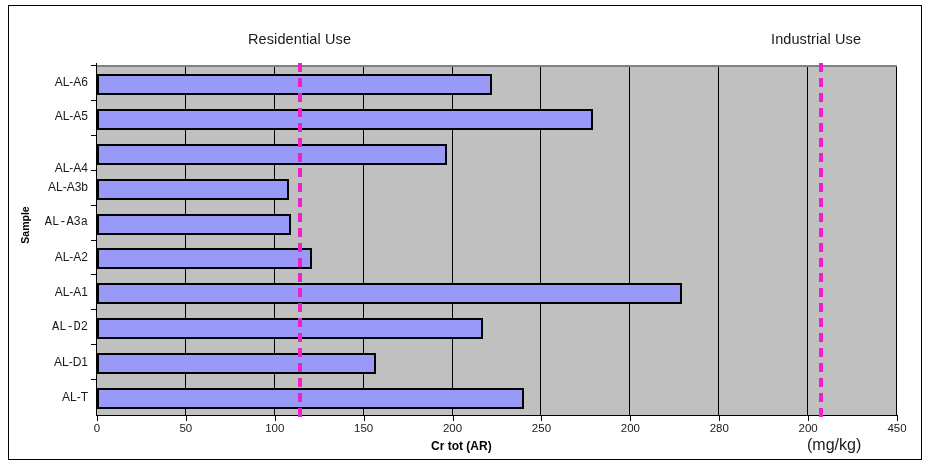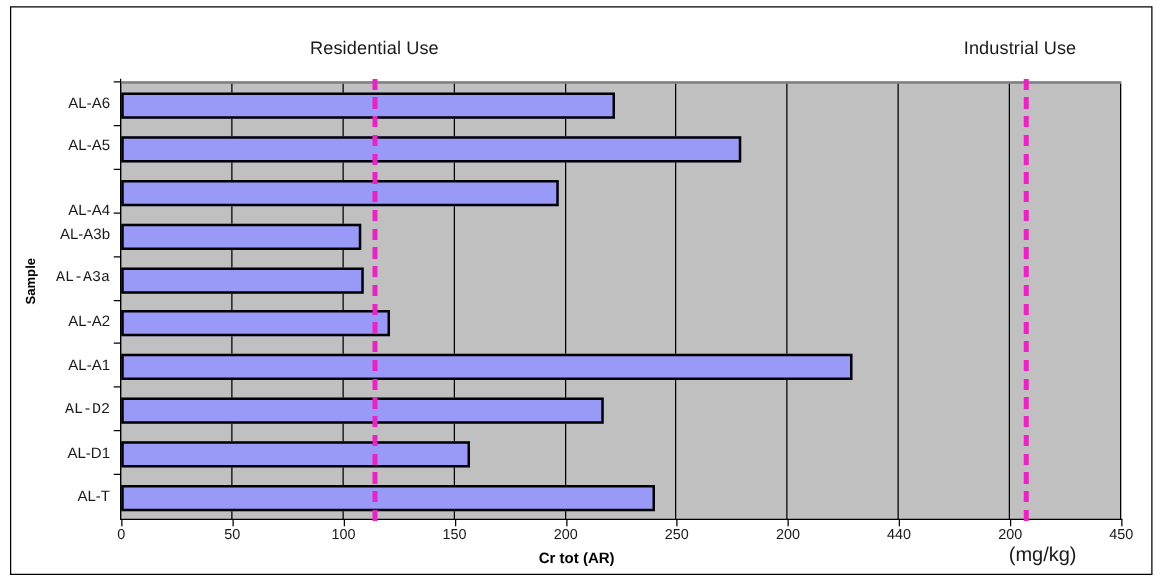--- a/index.html
+++ b/index.html
@@ -243,21 +243,21 @@
       <div class="x-label" style="left: 265.778px;">100</div>
       <div class="x-tick" style="left: 354.667px;"></div>
       <div class="x-label" style="left: 354.667px;">150</div>
       <div class="x-tick" style="left: 443.556px;"></div>
       <div class="x-label" style="left: 443.556px;">200</div>
       <div class="x-tick" style="left: 532.444px;"></div>
       <div class="x-label" style="left: 532.444px;">250</div>
       <div class="x-tick" style="left: 621.333px;"></div>
       <div class="x-label" style="left: 621.333px;">200</div>
       <div class="x-tick" style="left: 710.222px;"></div>
-      <div class="x-label" style="left: 710.222px;">440</div>
+      <div class="x-label" style="left: 710.222px;">280</div>
       <div class="x-tick" style="left: 799.111px;"></div>
       <div class="x-label" style="left: 799.111px;">200</div>
       <div class="x-tick" style="left: 888px;"></div>
       <div class="x-label" style="left: 888px;">450</div>
     </div>
   <div id="x-axis-title">Cr tot (AR)</div>
   <div id="units-label">(mg/kg)</div>
 
 </div>
 

